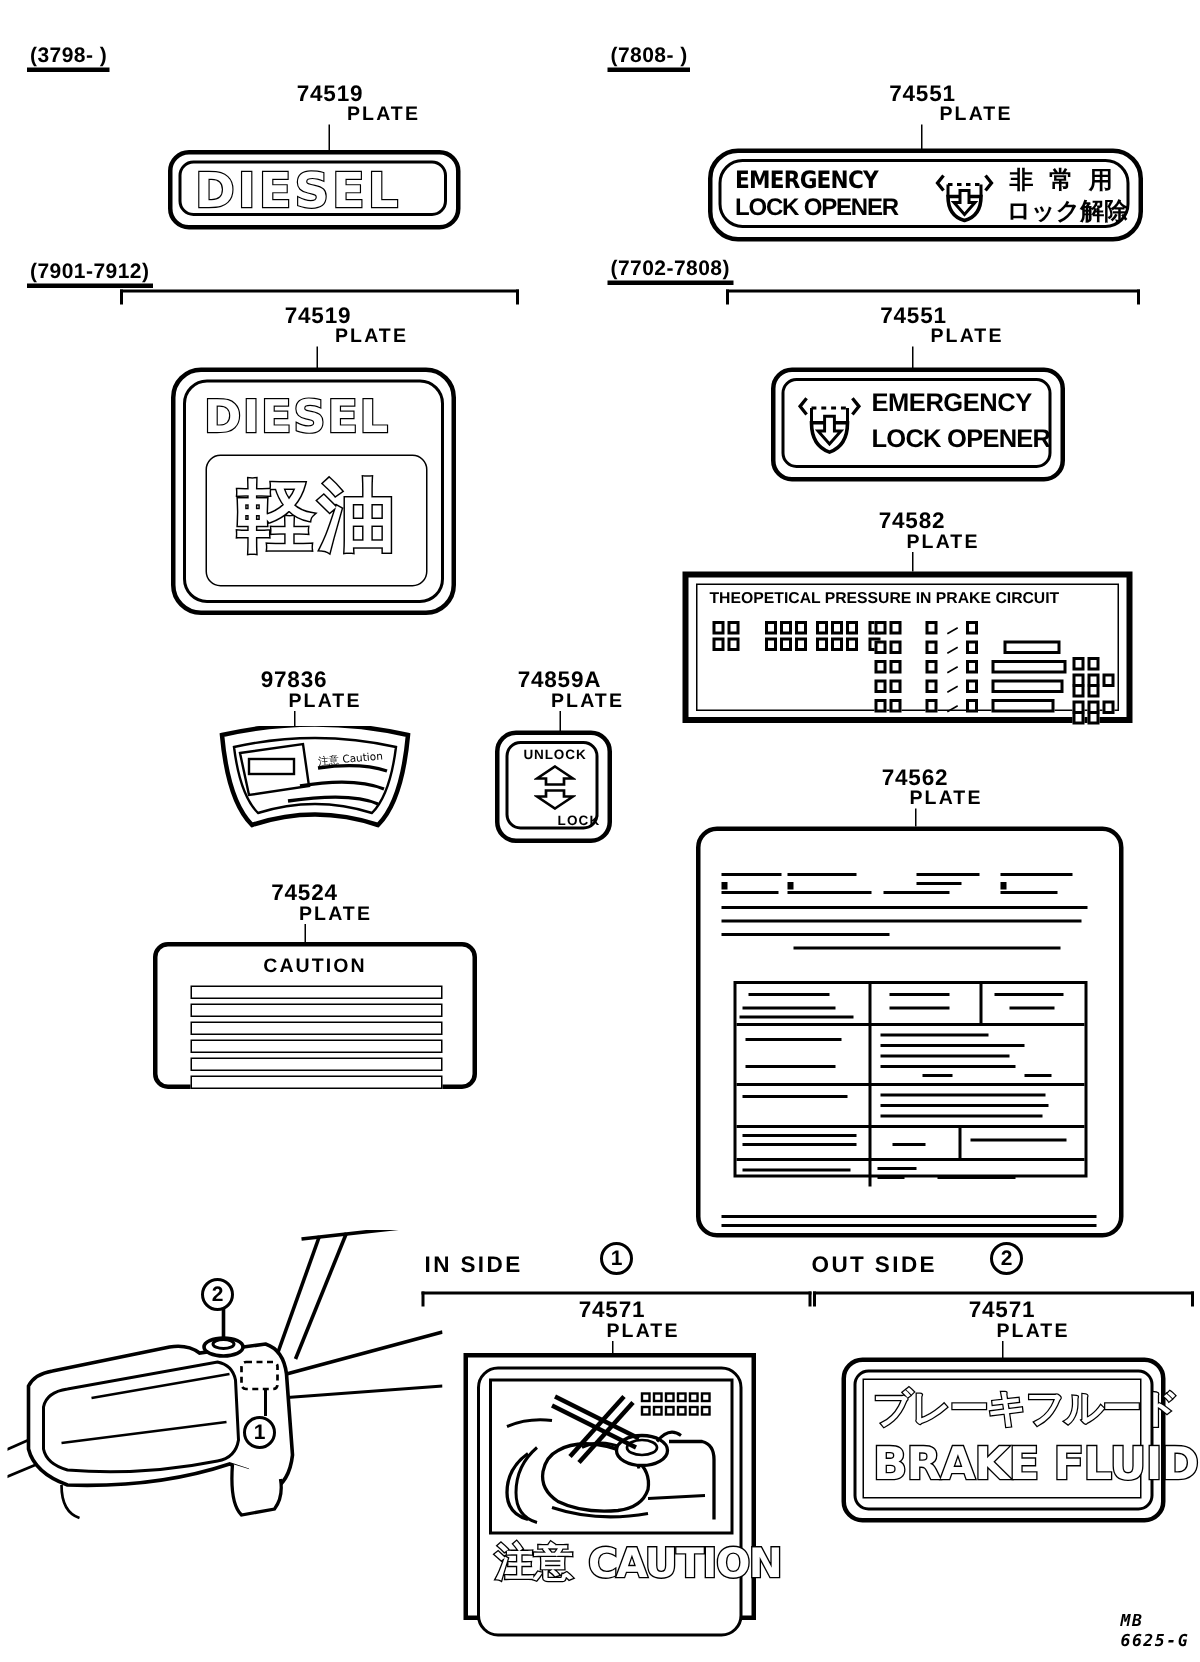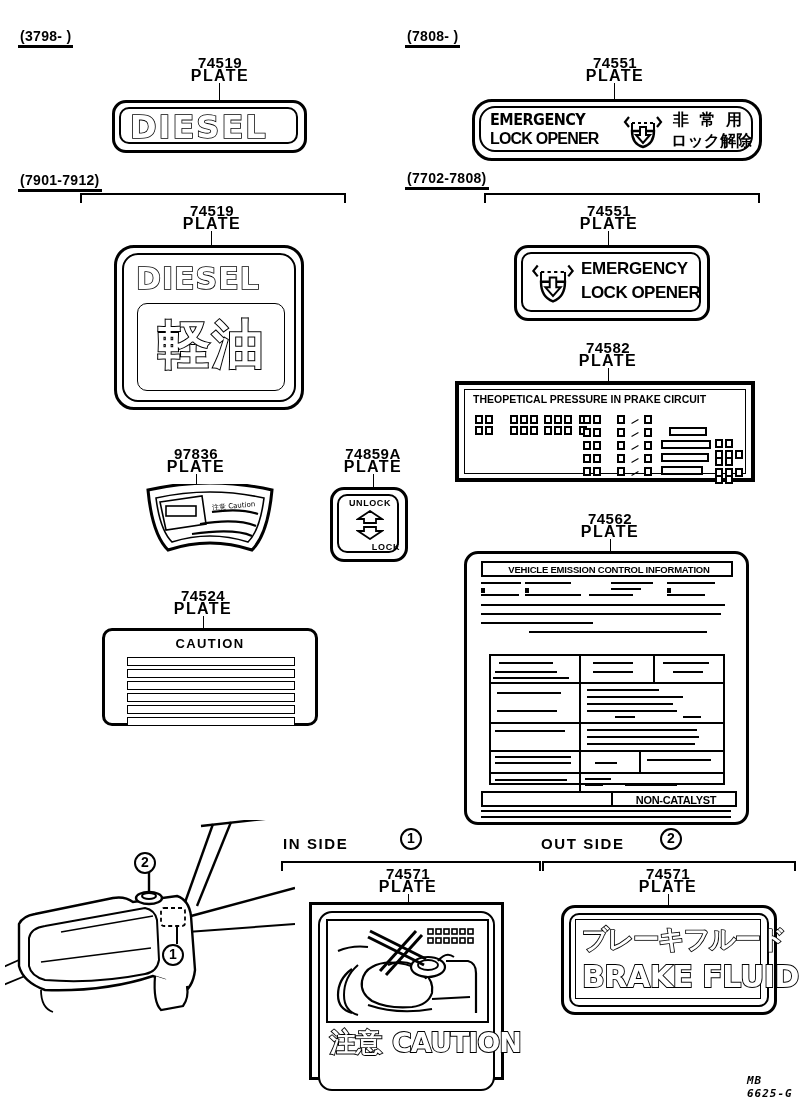--- a/index.html
+++ b/index.html
@@ -8,21 +8,21 @@
     font-family:"Liberation Sans","DejaVu Sans",sans-serif;
     color:#000;
   }
   .abs{position:absolute;}
   
   .partno{
     font-size:15px;font-weight:bold;letter-spacing:.5px;text-align:center;
     line-height:15px;
   }
   .partsub{
-    font-size:16px;font-weight:bold;letter-spacing:1.4px;text-align:center;
+    font-size:13px;font-weight:bold;letter-spacing:1.4px;text-align:right;
     line-height:11px;
   }
   .leader{width:1px;background:#000;}
   
   .range{font-size:14px;font-weight:bold;letter-spacing:.3px;line-height:16px;}
   .rangebox{border-bottom:3px solid #000;display:inline-block;padding:0 2px 1px 2px;}
   
   .bracket{border-top:2px solid #000;border-left:2px solid #000;border-right:2px solid #000;height:8px;}
   
   .plate-outer{box-sizing:border-box;background:#fff;border:3px solid #000;}
@@ -289,23 +289,20 @@
     </div>
   </div>
 </div>
 
 <div class="abs partno" style="left:565px;top:511px;width:90px;">74562</div>
 <div class="abs partsub" style="left:565px;top:526px;width:90px;">PLATE</div>
 <div class="abs leader" style="left:610px;top:539px;height:12px;"></div>
 
 <div class="abs plate-outer r14" style="left:464px;top:551px;width:285px;height:274px;">
 
-  <div class="abs hollowbar" style="left:14px;top:7px;width:252px;height:16px;border-width:2px;">
-    <div class="solid-text abs" style="left:0;top:1px;width:252px;text-align:center;font-size:9.5px;letter-spacing:-.2px;">VEHICLE   EMISSION   CONTROL   INFORMATION</div>
-  </div>
 
   <div class="abs" style="left:14px;top:28px;width:254px;">
     <div style="position:relative;height:9px;">
       <div class="bar abs" style="left:0;top:0;width:40px;"></div>
       <div class="bar abs" style="left:0;top:6px;width:4px;height:5px;"></div>
       <div class="bar abs" style="left:44px;top:0;width:46px;"></div>
       <div class="bar abs" style="left:44px;top:6px;width:4px;height:5px;"></div>
       <div class="bar abs" style="left:130px;top:0;width:42px;"></div>
       <div class="bar abs" style="left:186px;top:0;width:48px;"></div>
       <div class="bar abs" style="left:186px;top:6px;width:4px;height:5px;"></div>
@@ -393,25 +390,20 @@
         <div class="bar abs" style="left:4px;top:5px;width:72px;"></div>
       </div>
       <div class="abs" style="left:88px;top:0;width:148px;height:17px;">
         <div class="bar abs" style="left:6px;top:4px;width:26px;"></div>
         <div class="bar abs" style="left:6px;top:10px;width:18px;"></div>
         <div class="bar abs" style="left:46px;top:10px;width:52px;"></div>
       </div>
     </div>
   </div>
 
-  <div class="abs hollowbar" style="left:14px;top:237px;width:254px;height:16px;border-width:2px;">
-    <div class="abs hollowbar" style="left:128px;top:-2px;width:126px;height:16px;border-width:2px;">
-      <div class="solid-text abs" style="left:0;top:1px;width:126px;text-align:center;font-size:11px;letter-spacing:-.3px;">NON-CATALYST</div>
-    </div>
-  </div>
   <div class="abs" style="left:14px;top:256px;width:254px;">
     <div class="bar" style="width:250px;margin-bottom:4px;"></div>
     <div class="bar" style="width:250px;margin-bottom:4px;"></div>
     <div class="bar" style="width:246px;"></div>
   </div>
 </div>
 
 <div class="abs" style="left:5px;top:820px;">
   <svg width="290" height="240" viewBox="0 0 290 240">
 

